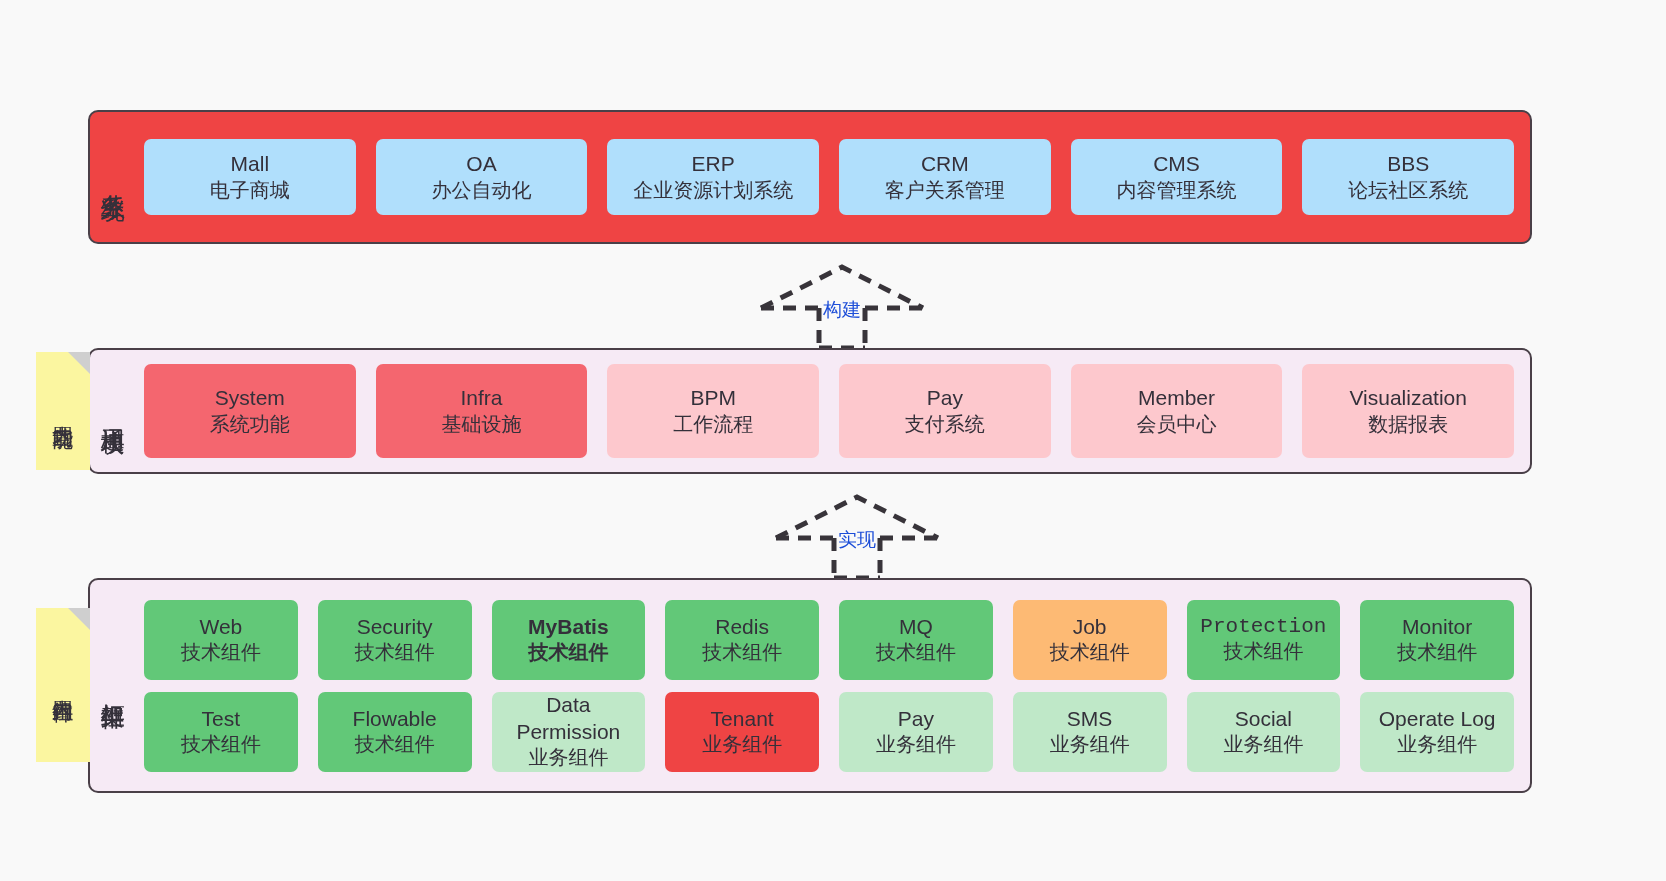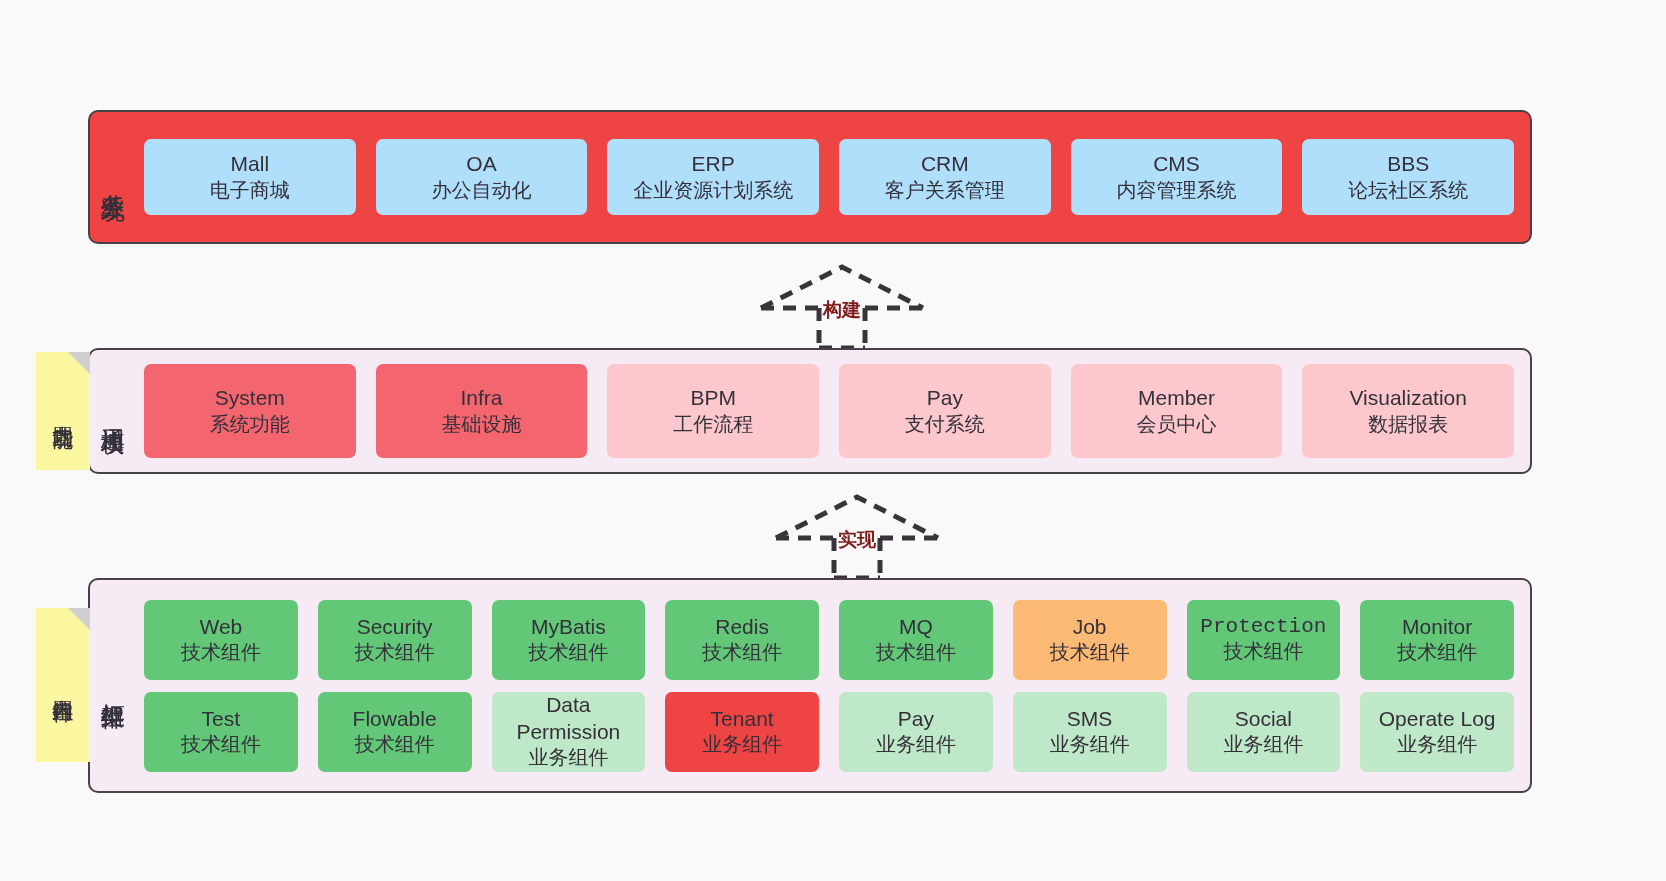--- a/index.html
+++ b/index.html
@@ -124,23 +124,22 @@
     width: 170px;
     height: 100px;
   }
   .arrow svg { display: block; overflow: visible; }
   .arrow .arrow-label {
     position: absolute;
     left: 0; right: 0;
     top: 38px;
     text-align: center;
     font-size: 19px;
-    color: #7f1d1d;
+    color: #1d4ed8;
     line-height: 1;
-    font-weight: bold;
   }
   #arrow-build   { left: 757px; top: 262px; }
   #arrow-implement { left: 772px; top: 492px; }
 </style>
 </head>
 <body style="background: rgb(249, 249, 249);">
 
 <div id="canvas" style="background: rgb(249, 249, 249);">
 
   <div class="layer" id="layer-business" style="background: #ef4444; border-color: rgb(74, 64, 72);">
@@ -240,21 +239,21 @@
     <div class="layer-body">
       <div class="row">
         <div class="cell c-green" style="background: rgb(98, 200, 120);">
           <span class="en">Web</span>
           <span class="cn">技术组件</span>
         </div>
         <div class="cell c-green" style="background: rgb(98, 200, 120);">
           <span class="en">Security</span>
           <span class="cn">技术组件</span>
         </div>
-        <div class="cell c-green" style="background: rgb(98, 200, 120);">
+        <div class="cell c-green" style="background: rgb(98, 200, 120); font-weight: bold;">
           <span class="en">MyBatis</span>
           <span class="cn">技术组件</span>
         </div>
         <div class="cell c-green" style="background: rgb(98, 200, 120);">
           <span class="en">Redis</span>
           <span class="cn">技术组件</span>
         </div>
         <div class="cell c-green" style="background: rgb(98, 200, 120);">
           <span class="en">MQ</span>
           <span class="cn">技术组件</span>

